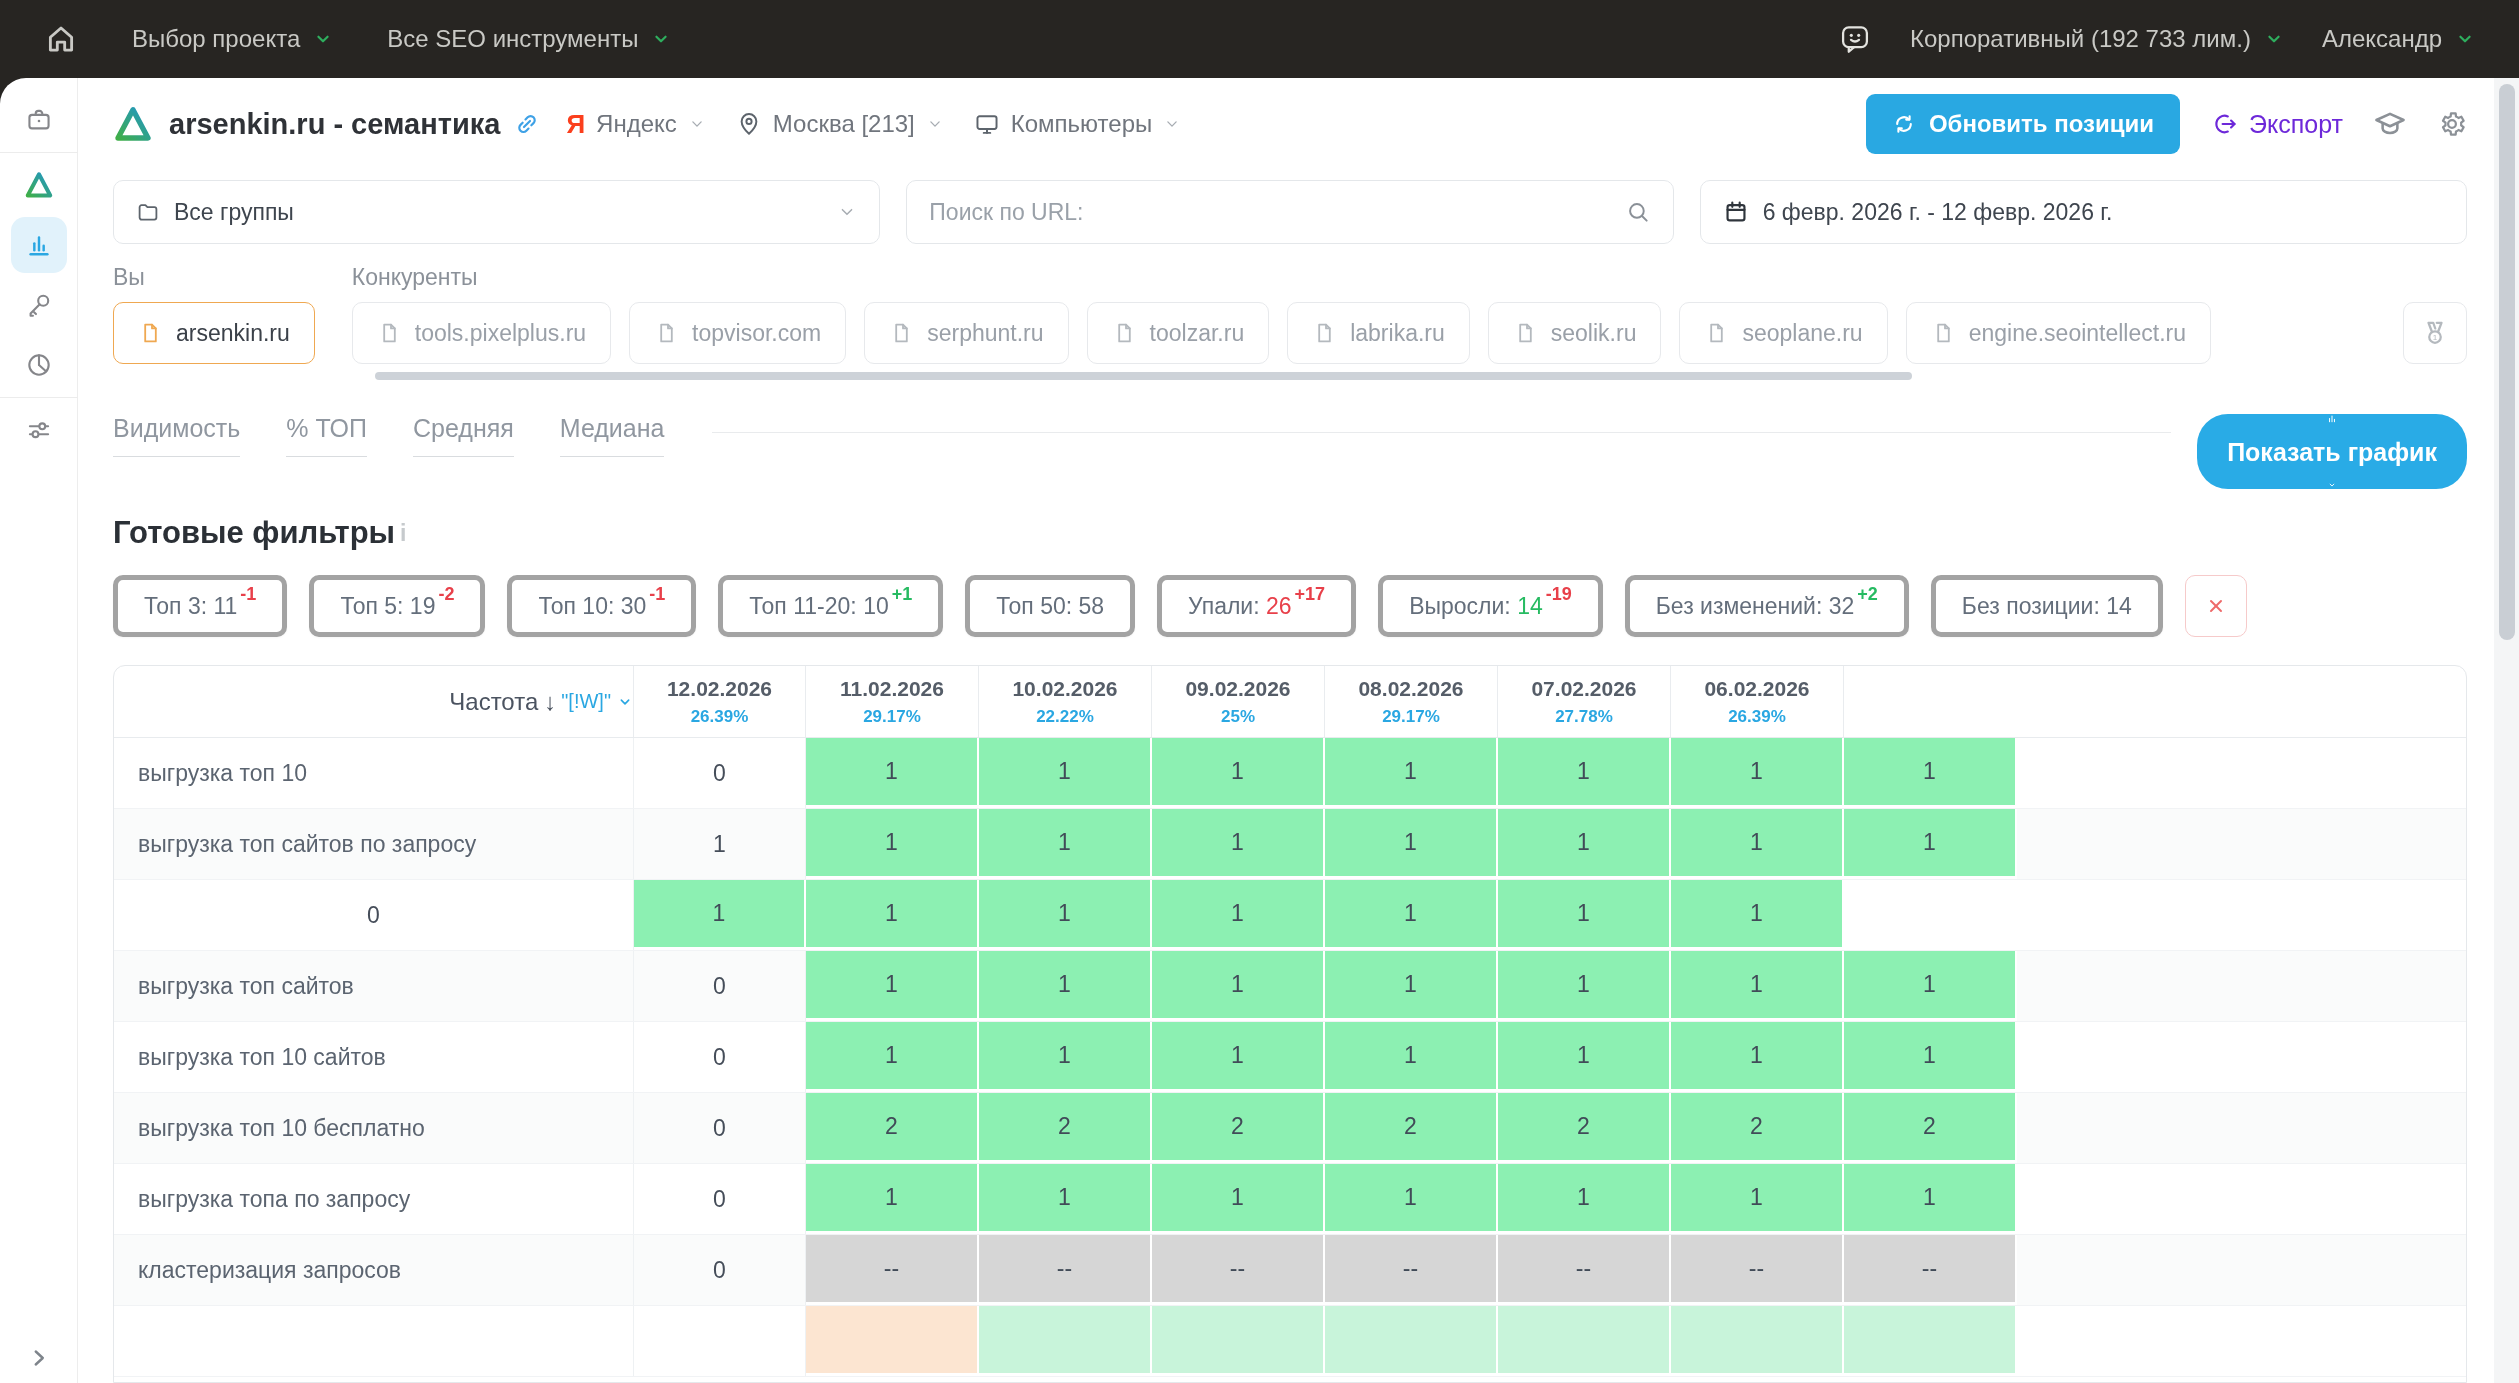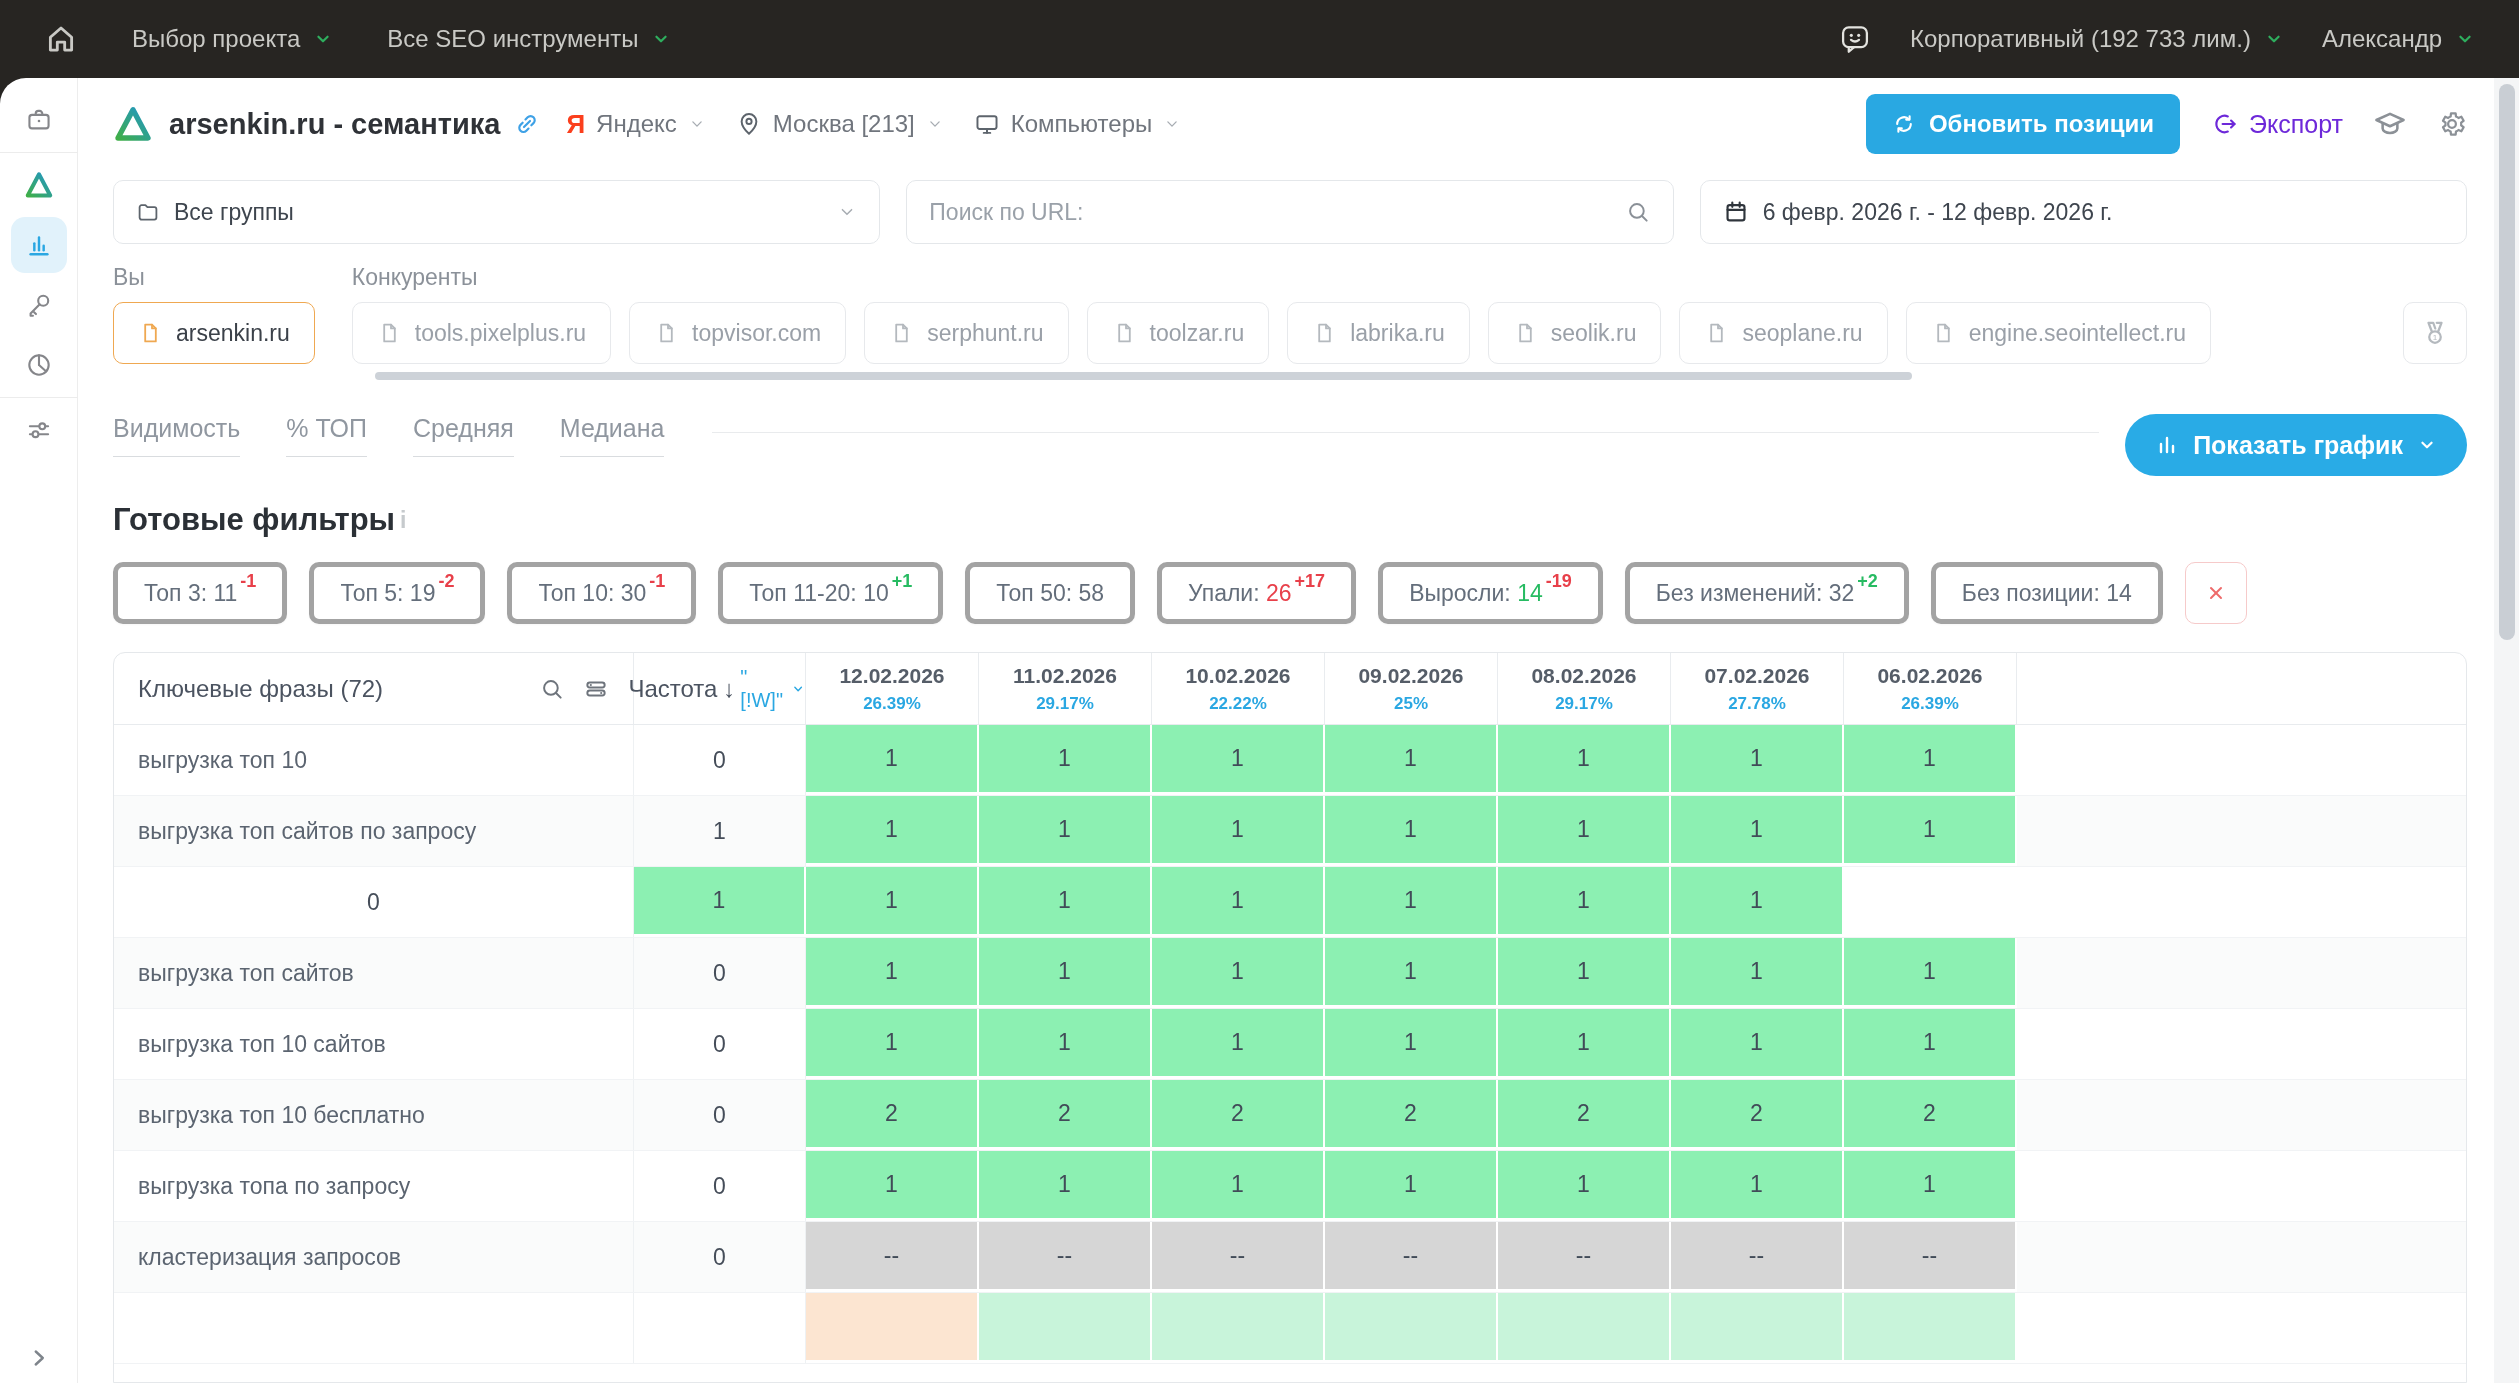--- a/index.html
+++ b/index.html
@@ -64,21 +64,21 @@
   .chip.you { border-color:#efa851; color:#3b4149; }
   .chip.you .ic { color:#efa851; }
   .chip.medal { width:64px; min-width:64px; padding:0; justify-content:center; color:#8c9197; margin-left:auto; }
   .h-scroll { margin-left:262px; margin-top:8px; width:1537px; height:8px; border-radius:4px; background:#cdd2d8; cursor:pointer; }
 
   
   .tabs-row { margin-top:34px; display:flex; align-items:flex-start; }
   .tab { margin-right:46px; cursor:pointer; }
   .tab-label { display:inline-block; color:#9097a0; font-size:25px; padding-bottom:13px; border-bottom:1px solid #d9dcdf; }
   .tabs-divider { flex:1; height:0; border-top:1px solid #e9ebed; margin:18px 26px 0 2px; }
-  .btn-chart { height:62px; border:none; border-radius:31px; background:#29abe6; color:#fff; font-weight:700; font-size:25px; display:flex; align-items:center; gap:14px; padding:0 30px; cursor:pointer; font-family:inherit; }
+  .btn-chart { height:75px; border:none; border-radius:31px; background:#29abe6; color:#fff; font-weight:700; font-size:25px; display:flex; align-items:center; gap:14px; padding:0 30px; cursor:pointer; font-family:inherit;flex-direction:column; }
 
   
   .presets-title { margin-top:26px; display:flex; align-items:center; gap:5px; font-size:31px; font-weight:700; color:#2b3036; }
   .info-ic { color:#c6cacd; font-size:23px; font-weight:700; cursor:pointer; }
   .preset-row { margin-top:24px; display:flex; gap:22px; align-items:center; }
   .pchip { height:62px; border:5px solid #a3a3a3; border-radius:10px; background:#fff; padding:0 26px; display:flex; align-items:center; font-size:23px; color:#646e7b; box-shadow:0 1px 2px rgba(40,45,50,.04); cursor:pointer; white-space:nowrap; }
   .psup { font-size:18px; font-weight:700; position:relative; top:-12px; margin-left:3px; }
   .red { color:#e8404a; } .green { color:#27bb62; }
   .pchip .val { margin-left:0; }
   .pchip-close { width:62px; min-width:62px; height:62px; border:1px solid #f6caca; border-radius:10px; background:#fff; color:#ee6a6a; display:flex; align-items:center; justify-content:center; cursor:pointer; }
@@ -530,31 +530,20 @@
      </div></div>
           <div class="pchip-close">
             <svg class="ic i24" style="stroke-width:2">
                 <use href="#i-x"></use>
               </svg>
           </div>
         </div>
 
         <div class="table-wrap">
           <div class="thead">
-            <div class="th th-kw">
-              <span>Ключевые фразы (72)</span>
-              <span class="ticons">
-                <svg class="ic i26">
-                    <use href="#i-search"></use>
-                  </svg>
-                <svg class="ic i26">
-                    <use href="#i-cols"></use>
-                  </svg>
-              </span>
-            </div>
             <div class="th th-freq">
               <span class="freq-top">
                 <span>Частота</span>
                 <span>↓</span>
               </span>
               <span class="freq-filter">
                 <span>"[!W]"</span>
                 <svg class="ic i16" style="stroke-width:2.4">
                     <use href="#i-chev"></use>
                   </svg>

